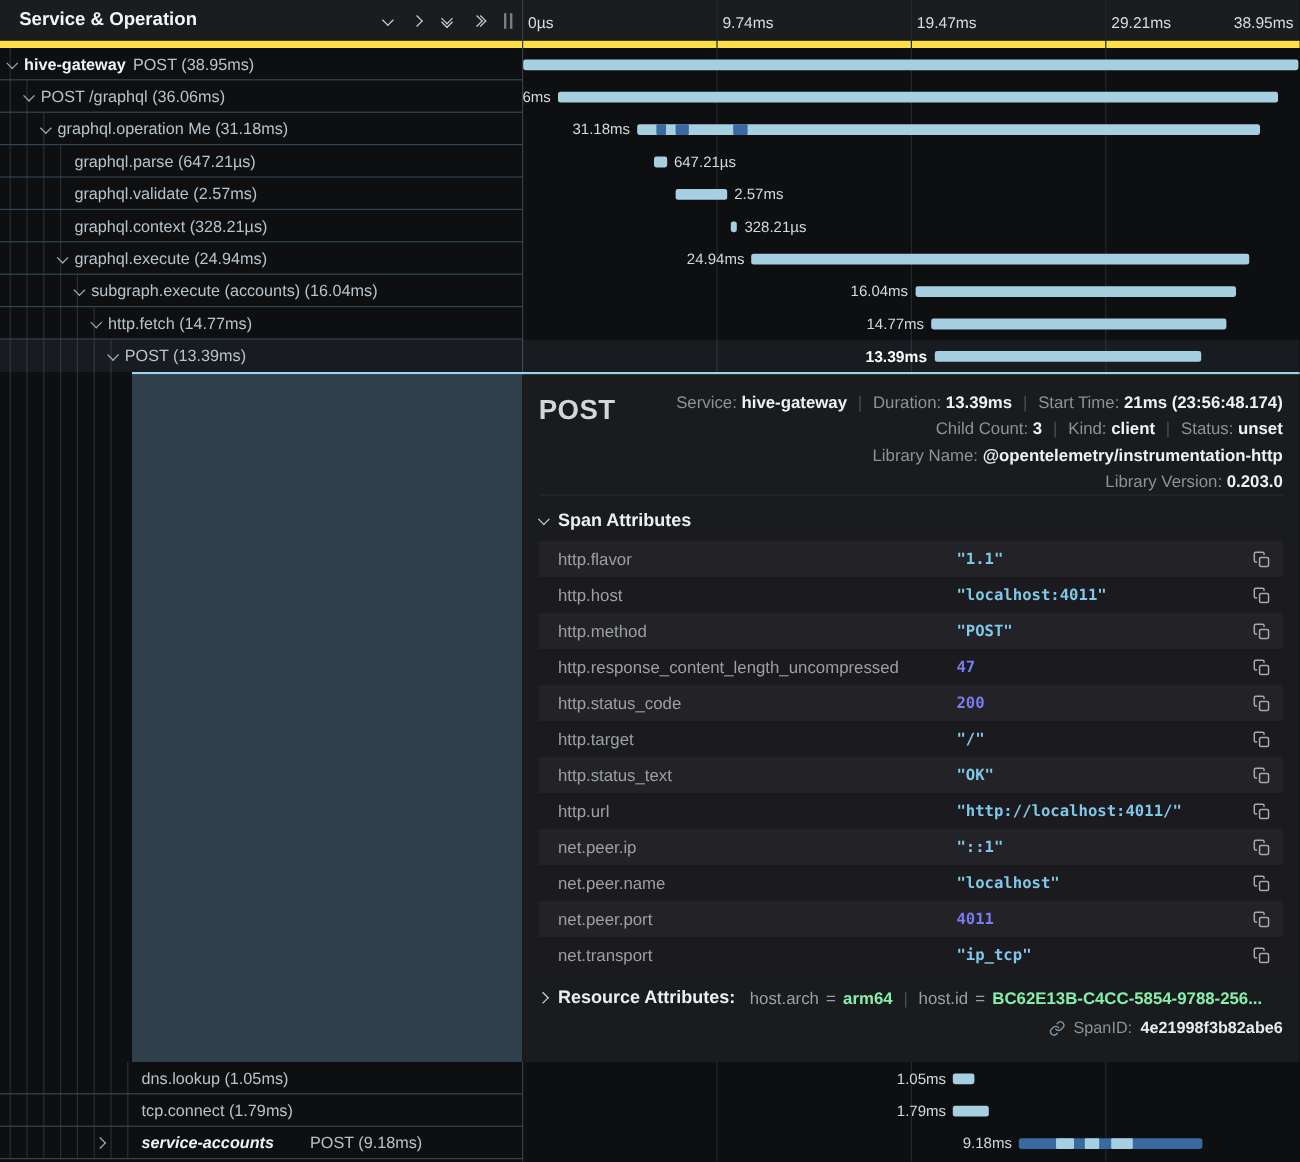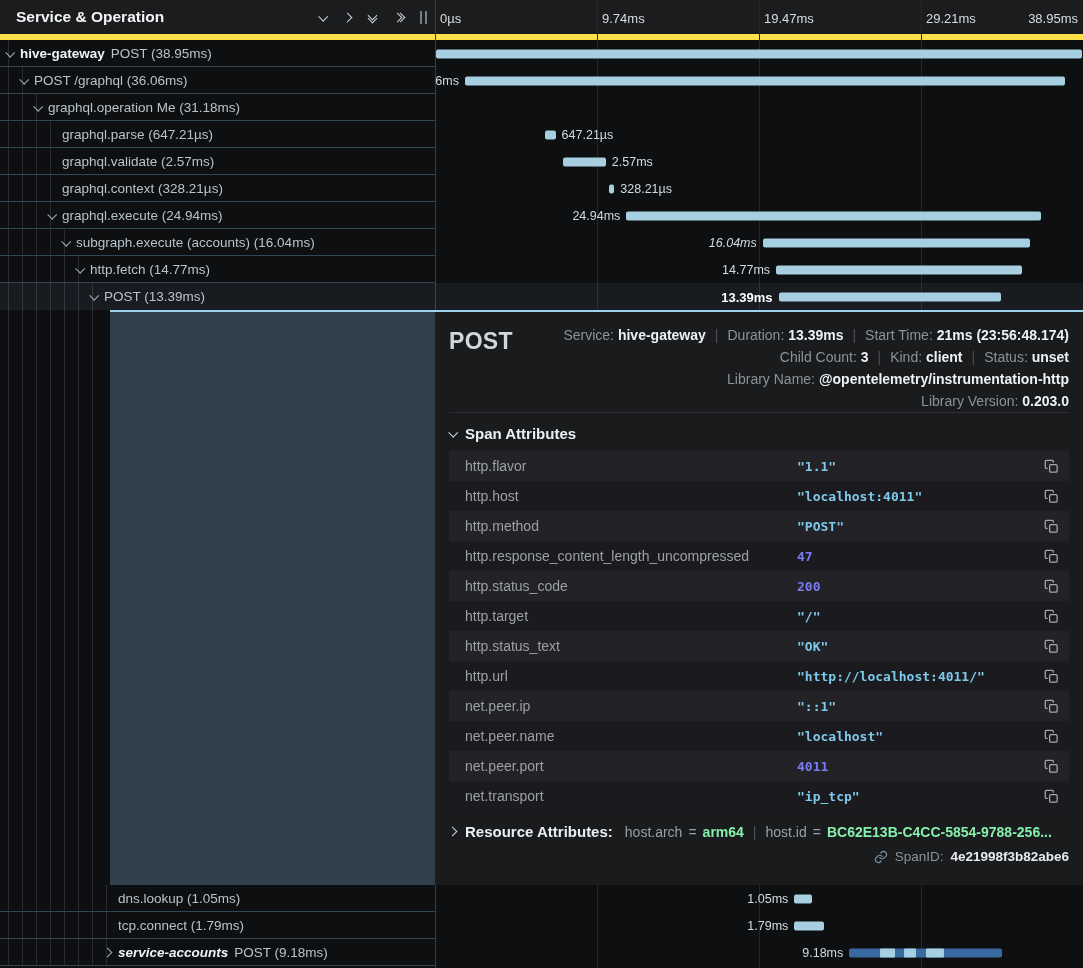--- a/index.html
+++ b/index.html
@@ -155,20 +155,28 @@
         <div class="row-tl">
           <div class="bar light" style="left: 4.62131%; width: 92.5802%;"></div>
           <div class="bar-label" style="right: calc(95.3787% + 6px);">36.06ms</div>
         </div>
       </div>
       <div class="row">
         <div class="row-left" style="padding-left: 34px;">
           <span class="chev down"></span>
           <span>graphql.operation Me (31.18ms)</span>
         </div>
+        <div class="row-tl">
+          <div class="bar light" style="left: 14.8139%; width: 80.0513%;">
+            <div class="seg dark" style="left: 3%; width: 1.6%;"></div>
+            <div class="seg dark" style="left: 6.2%; width: 2%;"></div>
+            <div class="seg dark" style="left: 15.5%; width: 2.2%;"></div>
+          </div>
+          <div class="bar-label" style="right: calc(85.1861% + 6px);">31.18ms</div>
+        </div>
       </div>
       <div class="row">
         <div class="row-left" style="padding-left: 48px;">
           <span class="chev-spacer"></span>
           <span>graphql.parse (647.21µs)</span>
         </div>
         <div class="row-tl">
           <div class="bar light" style="left: 16.9448%; width: 1.66881%;"></div>
           <div class="bar-label" style="left: calc(18.6136% + 6px);">647.21µs</div>
         </div>
@@ -203,21 +211,21 @@
           <div class="bar-label" style="right: calc(70.475% + 6px);">24.94ms</div>
         </div>
       </div>
       <div class="row">
         <div class="row-left" style="padding-left: 62px;">
           <span class="chev down"></span>
           <span>subgraph.execute (accounts) (16.04ms)</span>
         </div>
         <div class="row-tl">
           <div class="bar light" style="left: 50.5777%; width: 41.181%;"></div>
-          <div class="bar-label" style="right: calc(49.4223% + 6px); font-style: italic;">16.04ms</div>
+          <div class="bar-label" style="right: calc(49.4223% + 6px);">16.04ms</div>
         </div>
       </div>
       <div class="row">
         <div class="row-left" style="padding-left: 76px;">
           <span class="chev down"></span>
           <span>http.fetch (14.77ms)</span>
         </div>
         <div class="row-tl">
           <div class="bar light" style="left: 52.6316%; width: 37.9204%;"></div>
           <div class="bar-label" style="right: calc(47.3684% + 6px);">14.77ms</div>
@@ -416,21 +424,21 @@
         <div class="row-left" style="padding-left: 104px;">
           <span class="chev-spacer"></span>
           <span>tcp.connect (1.79ms)</span>
         </div>
         <div class="row-tl">
           <div class="bar light" style="left: 55.4557%; width: 4.59564%;"></div>
           <div class="bar-label" style="right: calc(44.5443% + 6px);">1.79ms</div>
         </div>
       </div>
       <div class="row">
-        <div class="row-left" style="padding-left: 104px;">
+        <div class="row-left" style="padding-left: 80px; gap: 24px;">
           <span class="chev right"></span>
           <span class="svc italic">service-accounts</span>
           <span>POST (9.18ms)</span>
         </div>
         <div class="row-tl">
           <div class="bar dark" style="left: 63.9281%; width: 23.5687%;">
             <div class="seg light" style="left: 20%; width: 10%;"></div>
             <div class="seg light" style="left: 36%; width: 8%;"></div>
             <div class="seg light" style="left: 50%; width: 12%;"></div>
           </div>

